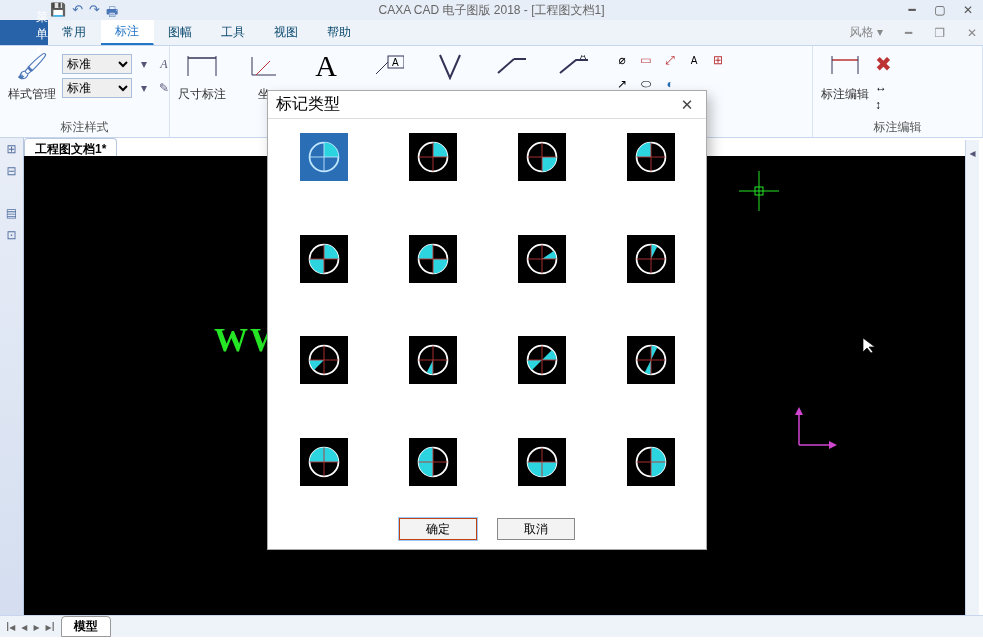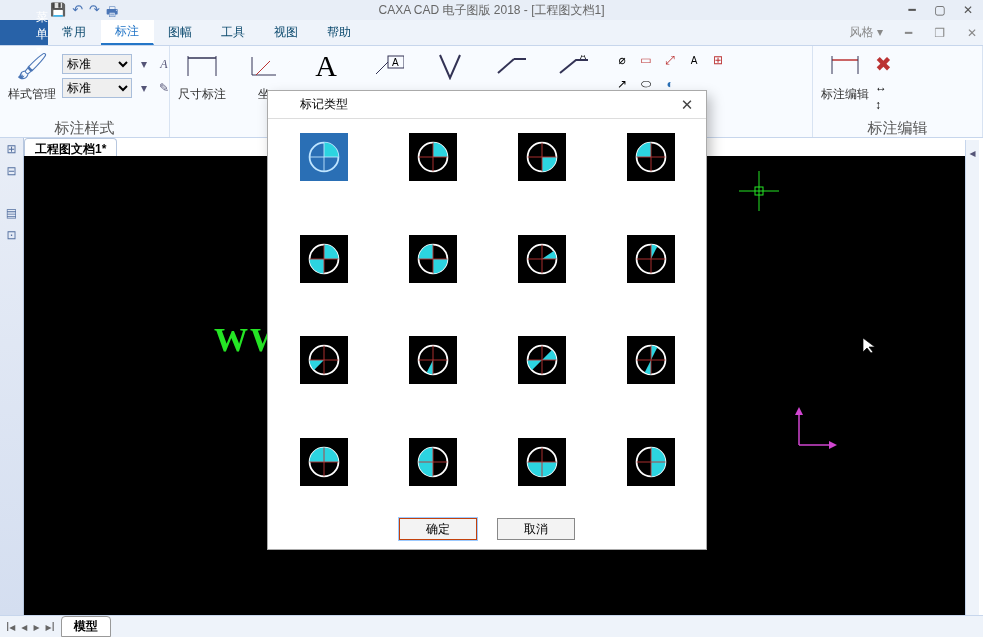--- a/index.html
+++ b/index.html
@@ -16,21 +16,21 @@
   .menu-row { height: 26px; background: #eef3fa; display: flex; align-items: stretch; border-bottom: 1px solid #c7d6ec; position: relative; }
   .menu-btn { width: 48px; background: #2862a8; color: #fff; display: flex; align-items: center; justify-content: center; cursor: pointer; padding-left: 36px; }
   .tab { padding: 0 14px; display: flex; align-items: center; color: #0c4a6e; cursor: pointer; border-right: 1px solid transparent; }
   .tab.active { color: #2476c7; border-bottom: 2px solid #2476c7; background: #fff; }
   .menu-right { margin-left: auto; display:flex; align-items:center; gap:22px; padding-right:6px; color:#888;}
 
   
   .ribbon { height: 92px; background: #f8fbff; display: flex; border-bottom: 1px solid #c7d6ec; }
   .group { border-right: 1px solid #d8e3f2; padding: 4px 8px 2px 8px; display: flex; flex-direction: column; justify-content: space-between; }
   .group-body { display: flex; gap: 6px; align-items: flex-start; height: 70px; }
-  .group-label { text-align: center; color: #555; font-size: 15px; height: 16px; }
+  .group-label { text-align: center; color: #555; font-size: 12px; height: 16px; }
   .rib-btn { display: flex; flex-direction: column; align-items: center; justify-content: flex-start; gap: 4px; min-width: 48px; cursor: pointer; }
   .rib-btn .ic { width: 32px; height: 32px; display: flex; align-items: center; justify-content: center; }
   .rib-btn .lab { font-size: 12px; color: #333; text-align: center; }
   .style-combo { display: flex; align-items: center; gap: 4px; }
   .style-combo select { width: 70px; height: 20px; font-size:12px; border:1px solid #a9bedb;}
   .style-combo .mini-ic { width:16px;height:16px;display:inline-flex;align-items:center;justify-content:center;color:#557;}
   .mini-row { display:flex; gap:4px; }
   .mini-row .mini-ic { width:20px;height:20px;display:flex;align-items:center;justify-content:center;}
 
   
@@ -43,21 +43,21 @@
   .canvas { position:absolute; top:18px; left:24px; right:4px; bottom:0; background:#000; }
   .canvas-txt { position:absolute; left:190px; top:165px; color:#25e525; font-family: "Times New Roman", serif; font-weight:bold; font-size:34px; letter-spacing:2px; }
   .ucs { position:absolute; right:140px; bottom:160px; }
   .ucs svg { display:block; }
   .cursor { position:absolute; right:100px; top:180px; }
   .green-cross { position:absolute; right:200px; top:15px; }
 
   
   .dialog { position: absolute; left: 267px; top: 90px; width: 440px; height: 460px; background: #fff; border: 1px solid #aaa; box-shadow: 4px 6px 12px rgba(0,0,0,0.25); display:flex; flex-direction:column;}
   .dlg-title { height: 28px; display:flex; align-items:center; padding: 0 8px; border-bottom:1px solid #ddd; }
-  .dlg-title .t { flex:1; font-size:12px;margin-left:24px; }
+  .dlg-title .t { flex:1; font-size:16px; }
   .dlg-title .x { width:22px;height:22px;display:flex;align-items:center;justify-content:center;cursor:pointer;font-size:15px;color:#444;}
   .dlg-grid { flex:1; padding: 8px 18px; display:grid; grid-template-columns: repeat(4, 1fr); grid-template-rows: repeat(4, 1fr); gap: 34px 34px; align-content:start; padding-top:14px;}
   .swatch { width:48px;height:48px;background:#000;display:flex;align-items:center;justify-content:center;border:2px solid transparent;cursor:pointer; justify-self:center;}
   .swatch.sel { background:#2a6fb5; border-color:#2a6fb5; }
   .dlg-btns { height:36px; display:flex; align-items:center; justify-content:center; gap:20px; padding-bottom:4px;}
   .dlg-btns button { width:78px; height:22px; font-size:12px; border:1px solid #888; background:#f3f3f3; cursor:pointer;}
   .dlg-btns button.primary { border:1px solid #c2410c; outline:1px solid #9ccaff;}
 
   
   .status { position:absolute; left:0; right:0; bottom:6px; height:22px; background:#eef3fa; border-top:1px solid #c7d6ec; display:flex; align-items:center;}

